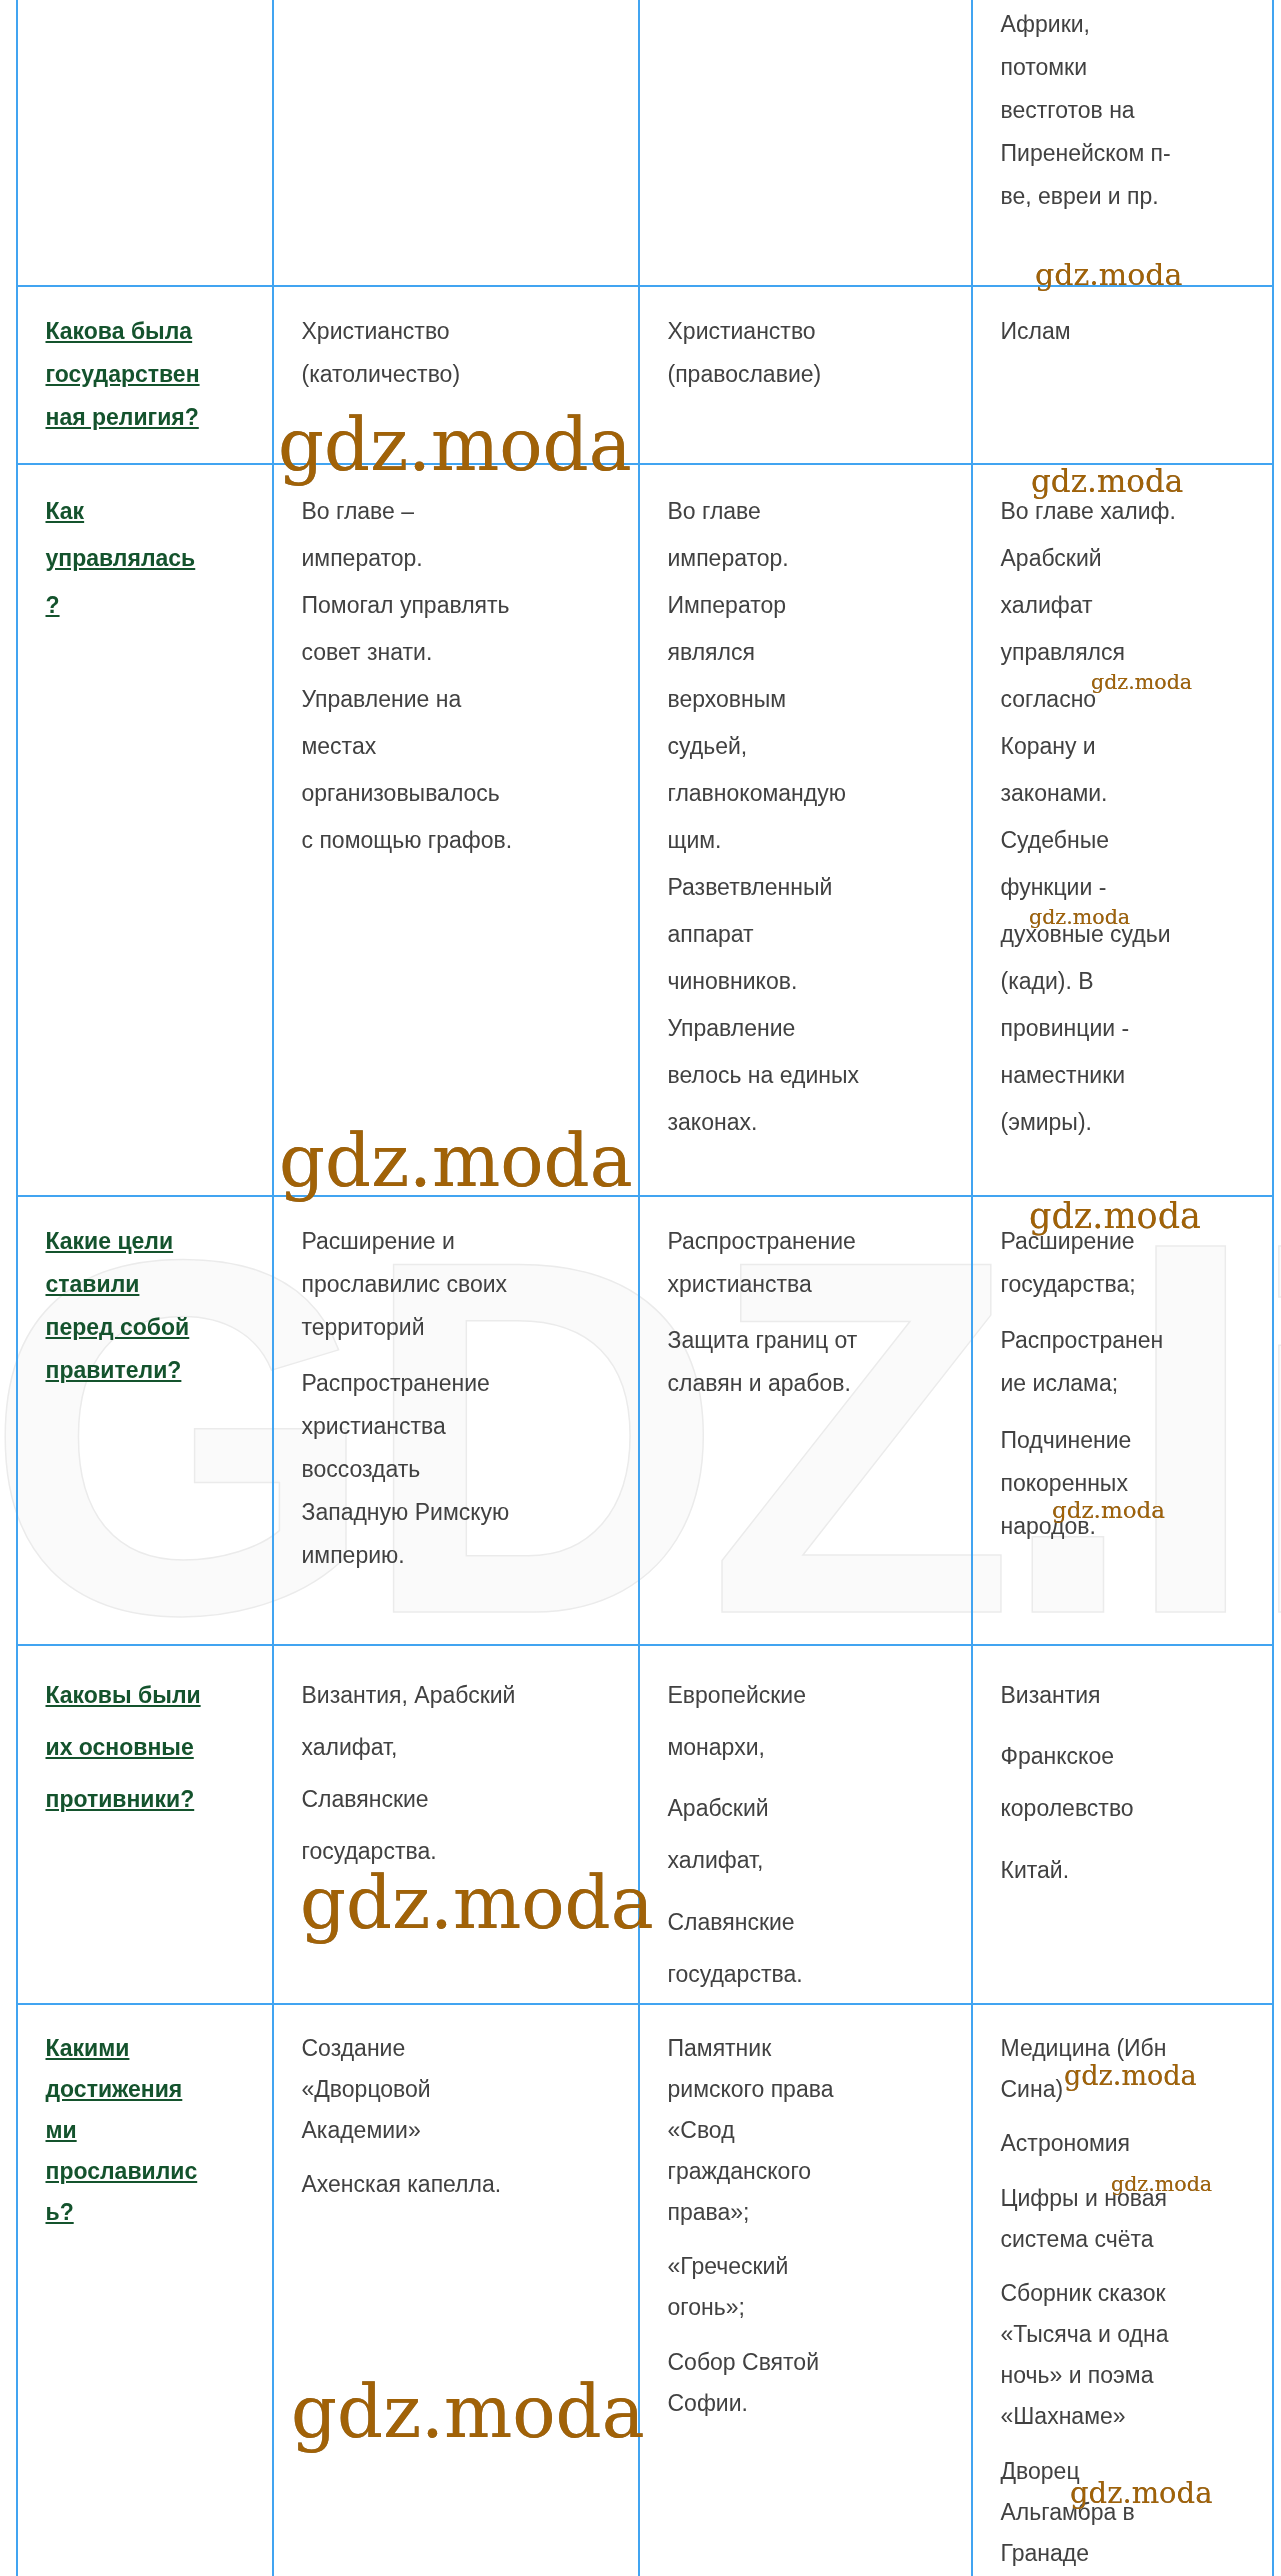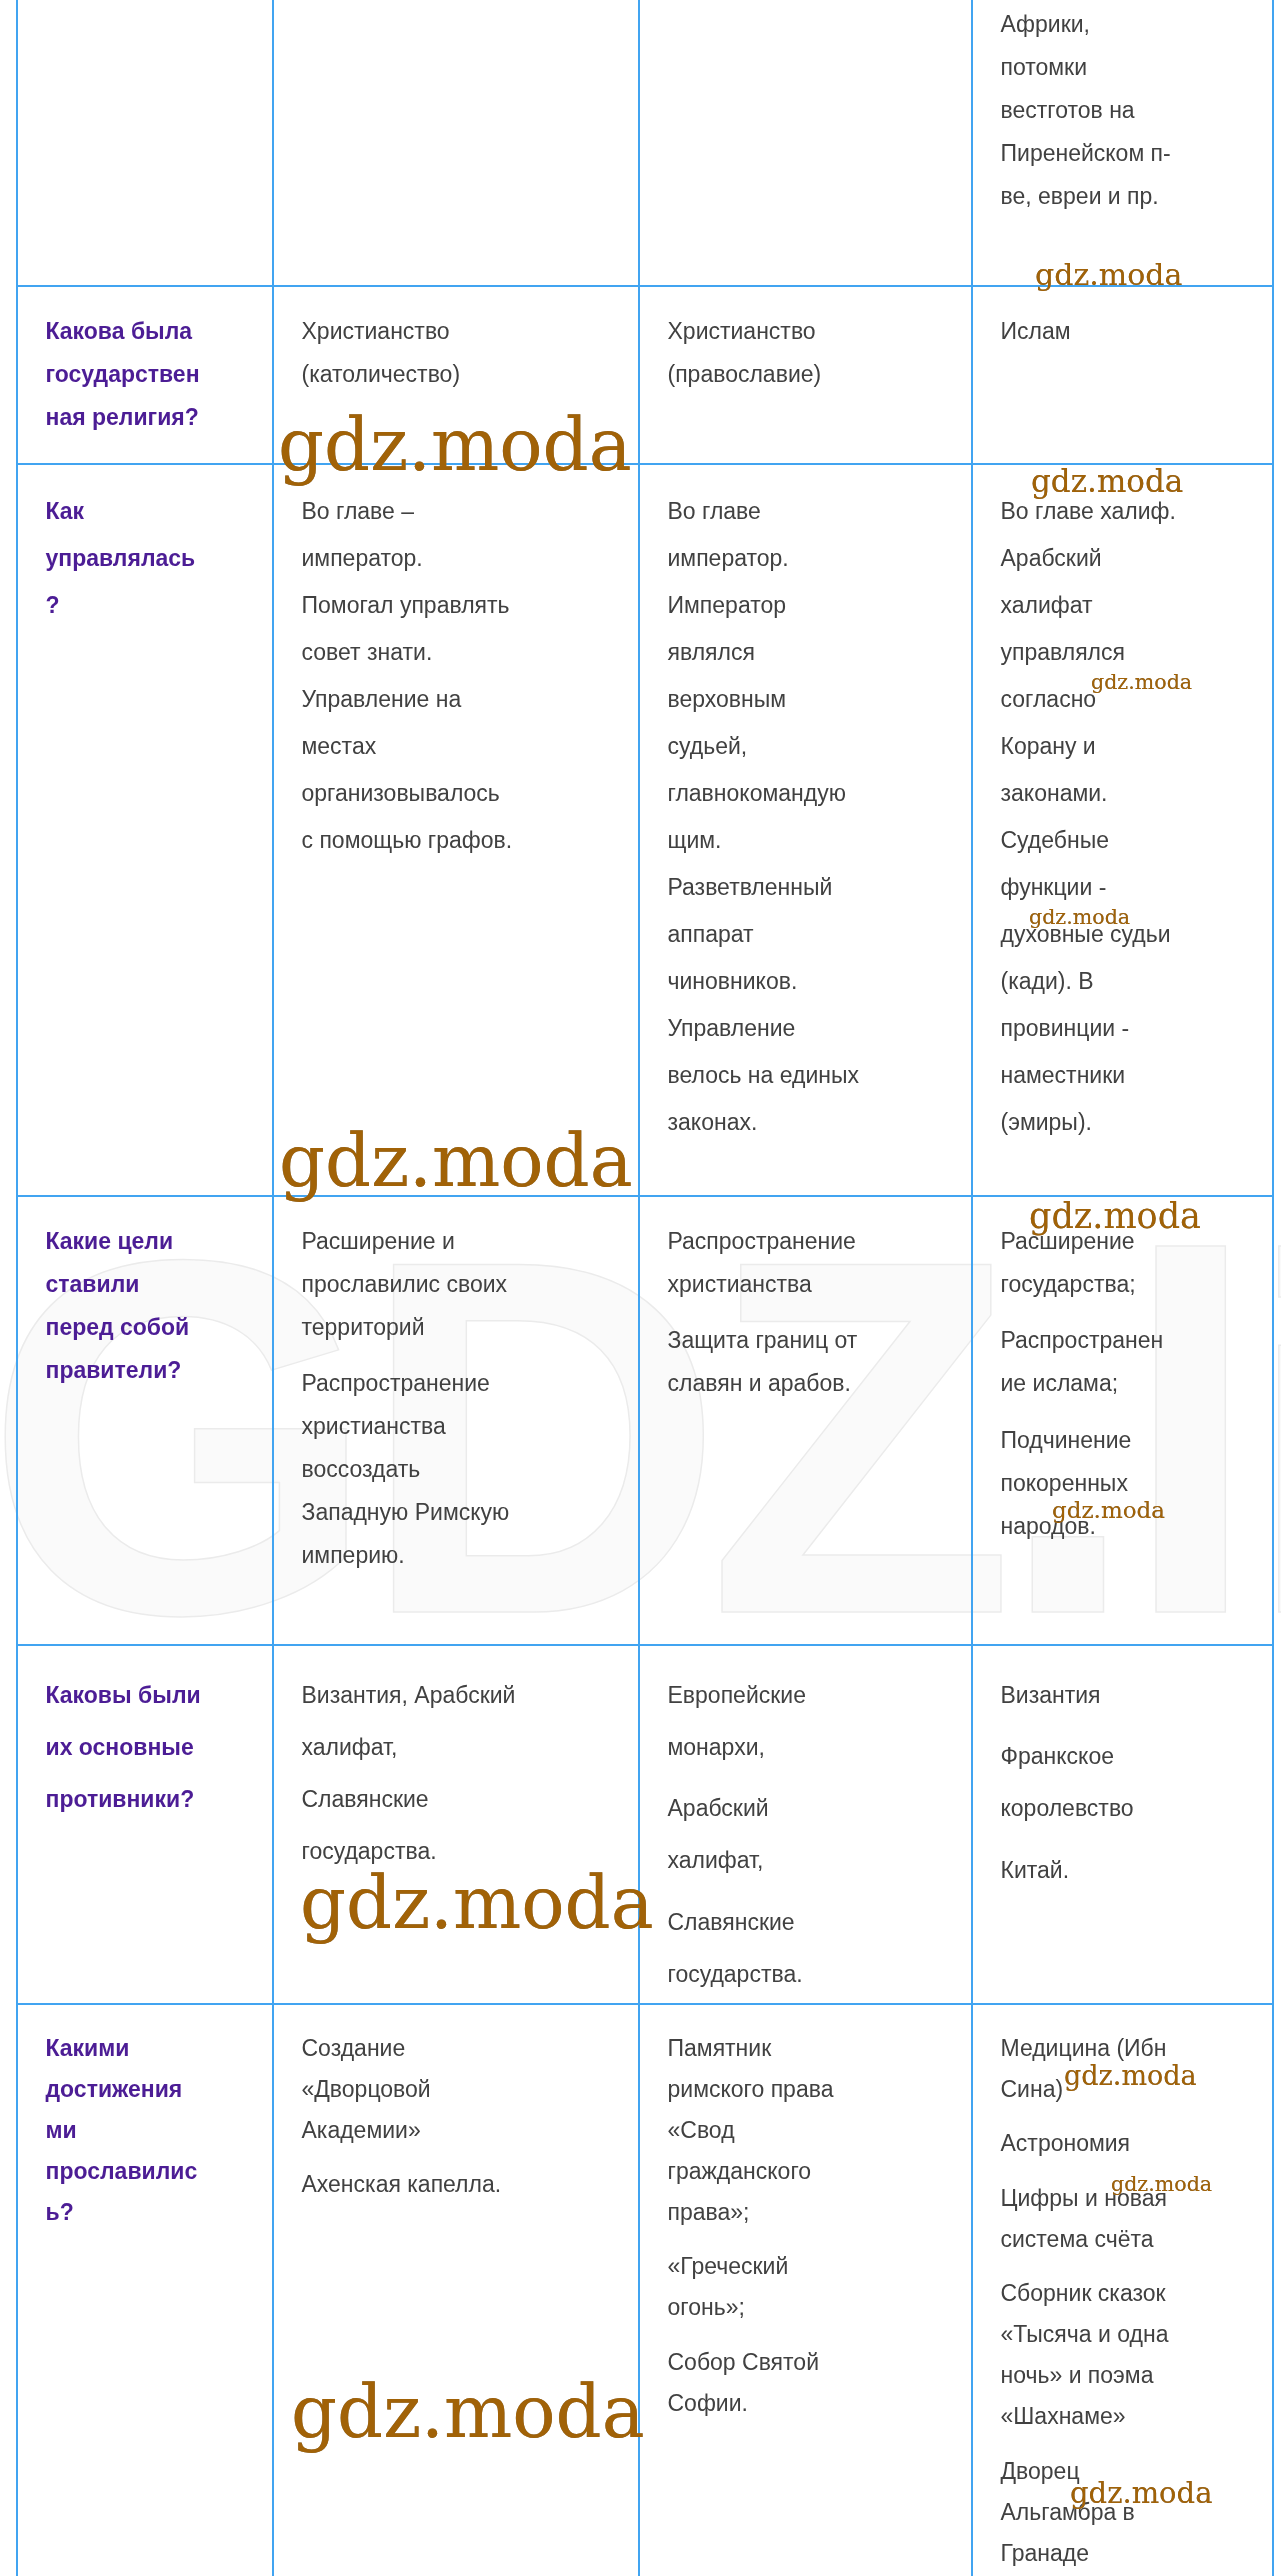--- a/index.html
+++ b/index.html
@@ -32,21 +32,21 @@
     line-height:43px;
     overflow:hidden;
     white-space:pre-line;
   }
   .cell p{margin:0 0 13.4px 0;}
   .row1{padding-top:3.1px;}
   .row3{line-height:47px;}
   .row5{line-height:52px;}
   .row5 p{margin-bottom:9.3px;}
   .row6{line-height:41px;}
-  .qcol{font-weight:bold;color:#4c1d95;}
+  .qcol{font-weight:bold;color:#14532d;text-decoration:underline;}
   
   .wm{
     position:absolute;
     font-family:"DejaVu Serif", serif;
     font-weight:normal;
     color:#a16207;
     text-shadow:0 0 0.5px #8a8a8a;
     white-space:nowrap;
     z-index:5;
   }

